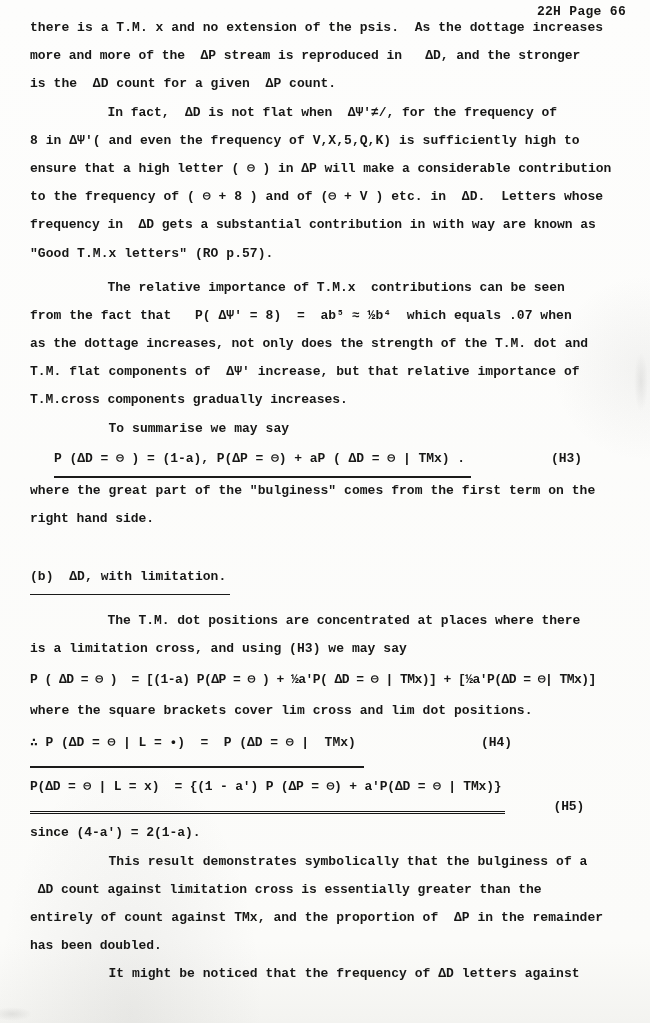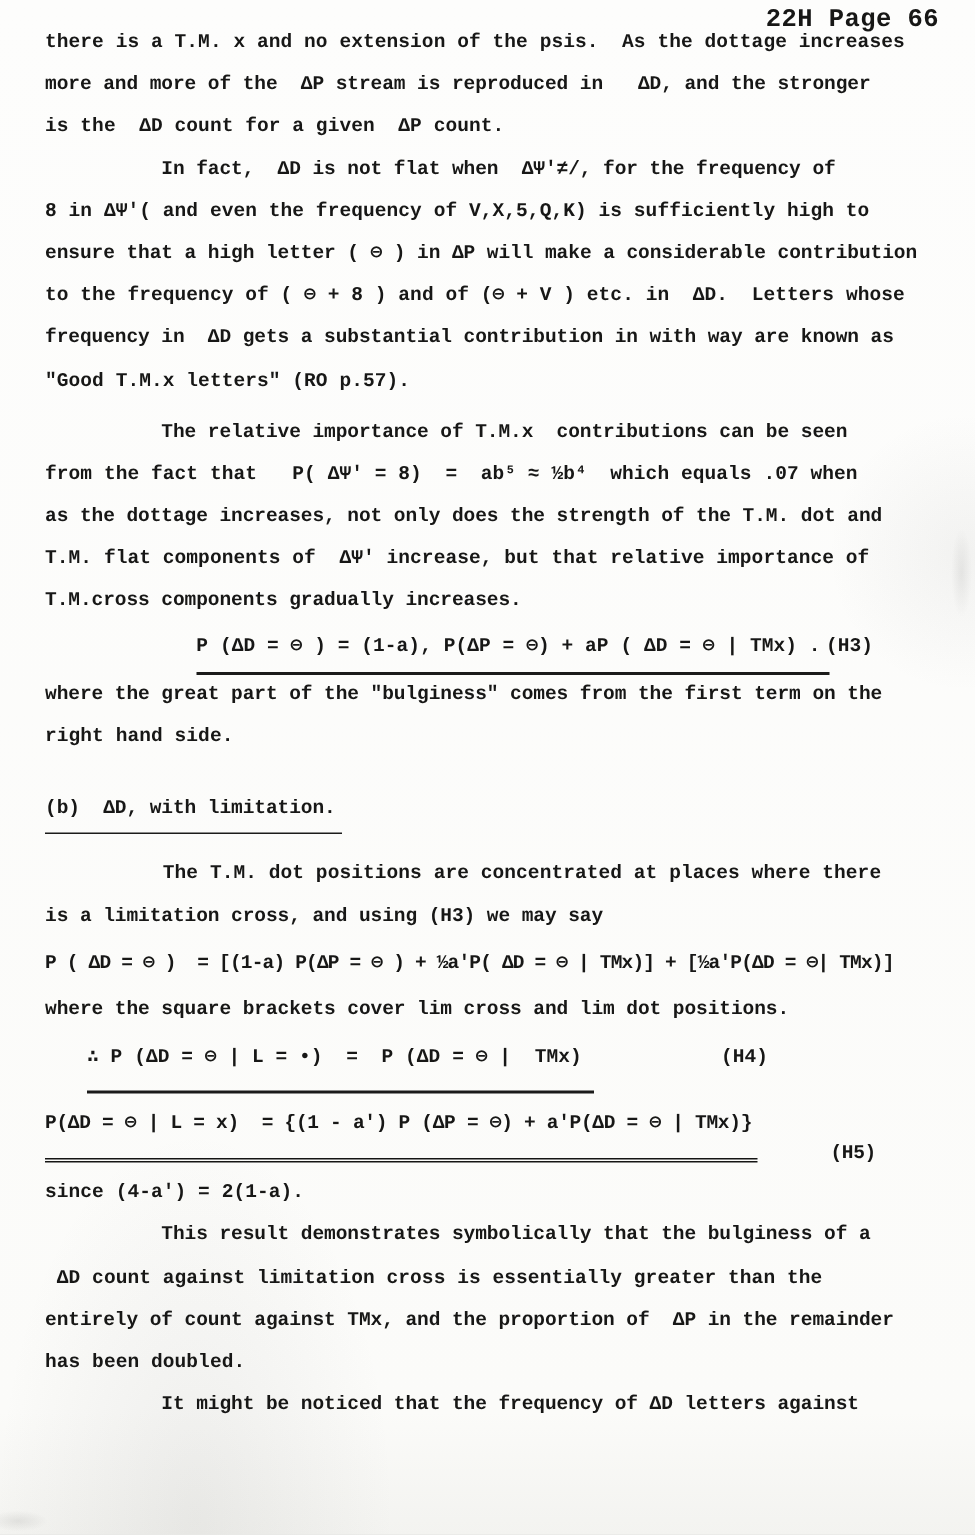--- a/index.html
+++ b/index.html
@@ -19,21 +19,21 @@
     overflow: hidden;
     font-family: "Liberation Mono", "DejaVu Sans Mono", monospace;
     font-weight: 700;
     color: #171716;
     box-sizing: border-box;
   }
   #page-header {
     position: absolute;
     top: 4px;
     right: 24px;
-    font-size: 17px;
+    font-size: 13px;
     letter-spacing: 0.3px;
     white-space: pre;
   }
   #page-body {
     position: absolute;
     top: 14px;
     left: 30px;
     right: 20px;
   }
   .line {
@@ -42,48 +42,47 @@
     font-size: 13px;
     line-height: 28.2px;
     height: 28.2px;
   }
   .ltext { display: inline-block; }
 
   
   .line:nth-child(odd)  { letter-spacing: 0.05px; }
   .line:nth-child(even) { letter-spacing: -0.05px; }
 
-  .eq-h3 { padding-left: 24px; margin-top: 2px; margin-bottom: 4px; text-align: center; }
+  .eq-h3 { padding-left: 24px; margin-top: 2px; margin-bottom: 4px; }
   .eq-h3 .ltext {
     border-bottom: 2px solid #1b1b1a;
     padding-bottom: 3px;
     padding-right: 6px;
   }
   .eq-h3 .eqlabel { position: absolute; right: 48px; top: 0; }
 
   .eq-long { margin-top: 3px; margin-bottom: 3px; letter-spacing: -0.55px !important; }
 
   .eq-h4 { height: 42px; margin-top: 4px; }
   .eq-h4 .ltext {
     border-bottom: 2.5px solid #1b1b1a;
     padding-bottom: 8px;
     padding-right: 8px;
-    margin-left: 28px;
   }
   .eq-h4 .eqlabel { position: absolute; right: 118px; top: 0; }
 
   .eq-h5 { height: 46px; margin-top: 2px; letter-spacing: -0.2px !important; }
   .eq-h5 .ltext {
     border-bottom: 3px double #151514;
     padding-bottom: 9px;
     padding-right: 4px;
   }
   .eq-h5 .eqlabel { position: absolute; right: 46px; top: 0; margin-top: 20px; }
 
-  .heading { margin-top: 20px; margin-bottom: 15px; }
+  .heading { margin-top: 30px; margin-bottom: 15px; }
   .heading .ltext {
     border-bottom: 1.8px solid #1b1b1a;
     padding-bottom: 2px;
     padding-right: 4px;
   }
 
   .gap-before { margin-top: 6px; }
 
   
   .smudge {
@@ -113,20 +112,21 @@
       <div class="line"><span class="ltext">8 in ΔΨ'( and even the frequency of V,X,5,Q,K) is sufficiently high to</span></div>
       <div class="line"><span class="ltext">ensure that a high letter ( ⊖ ) in ΔP will make a considerable contribution</span></div>
       <div class="line"><span class="ltext">to the frequency of ( ⊖ + 8 ) and of (⊖ + V ) etc. in  ΔD.  Letters whose</span></div>
       <div class="line"><span class="ltext">frequency in  ΔD gets a substantial contribution in with way are known as</span></div>
       <div class="line"><span class="ltext">"Good T.M.x letters" (RO p.57).</span></div>
       <div class="line gap-before"><span class="ltext">          The relative importance of T.M.x  contributions can be seen</span></div>
       <div class="line"><span class="ltext">from the fact that   P( ΔΨ' = 8)  =  ab⁵ ≈ ½b⁴  which equals .07 when</span></div>
       <div class="line"><span class="ltext">as the dottage increases, not only does the strength of the T.M. dot and</span></div>
       <div class="line"><span class="ltext">T.M. flat components of  ΔΨ' increase, but that relative importance of</span></div>
       <div class="line"><span class="ltext">T.M.cross components gradually increases.</span></div>
+      <div class="line"><span class="ltext">          To summarise we may say</span></div>
       <div class="line eq-h3"><span class="ltext">P (ΔD = ⊖ ) = (1-a), P(ΔP = ⊖) + aP ( ΔD = ⊖ | TMx) .</span><span class="eqlabel">(H3)</span></div>
       <div class="line"><span class="ltext">where the great part of the "bulginess" comes from the first term on the</span></div>
       <div class="line"><span class="ltext">right hand side.</span></div>
       <div class="line heading"><span class="ltext">(b)  ΔD, with limitation.</span></div>
       <div class="line"><span class="ltext">          The T.M. dot positions are concentrated at places where there</span></div>
       <div class="line"><span class="ltext">is a limitation cross, and using (H3) we may say</span></div>
       <div class="line eq-long"><span class="ltext">P ( ΔD = ⊖ )  = [(1-a) P(ΔP = ⊖ ) + ½a'P( ΔD = ⊖ | TMx)] + [½a'P(ΔD = ⊖| TMx)]</span></div>
       <div class="line"><span class="ltext">where the square brackets cover lim cross and lim dot positions.</span></div>
       <div class="line eq-h4"><span class="ltext">∴ P (ΔD = ⊖ | L = •)  =  P (ΔD = ⊖ |  TMx)</span><span class="eqlabel">(H4)</span></div>
       <div class="line eq-h5"><span class="ltext">P(ΔD = ⊖ | L = x)  = {(1 - a') P (ΔP = ⊖) + a'P(ΔD = ⊖ | TMx)}</span><span class="eqlabel">(H5)</span></div>

